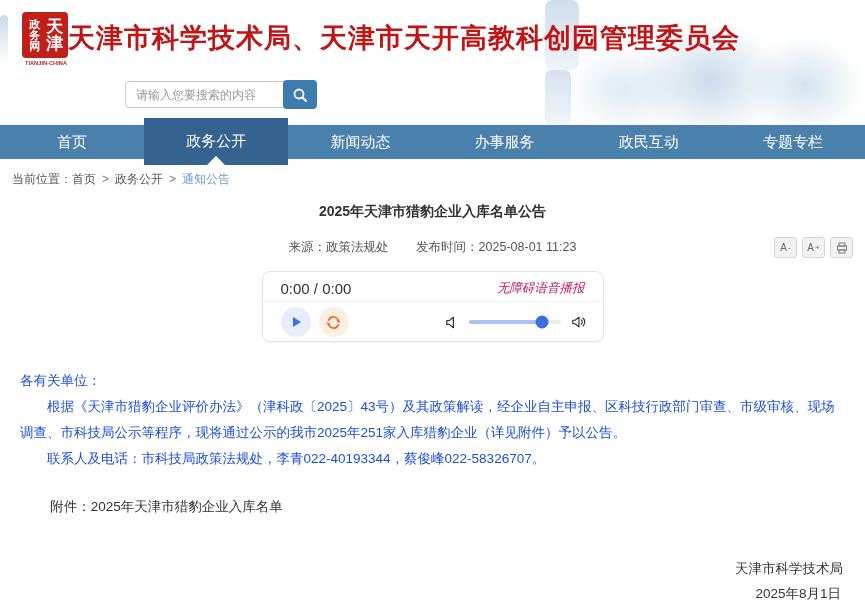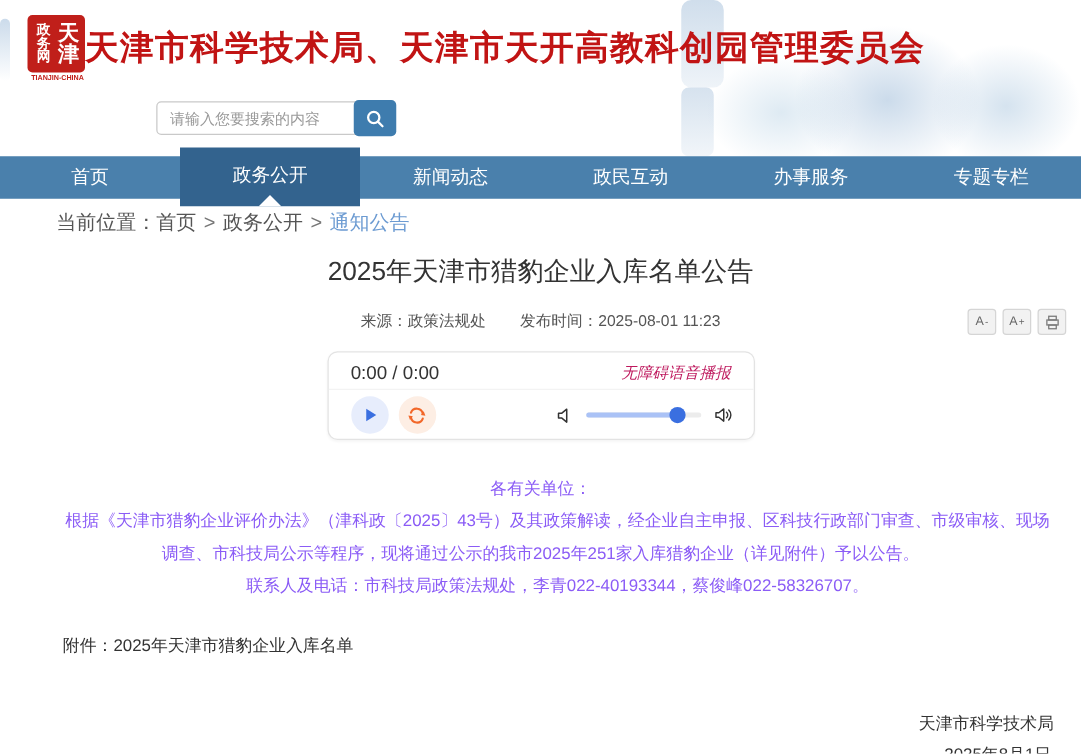--- a/index.html
+++ b/index.html
@@ -33,27 +33,27 @@
   .search-input::placeholder { color:#999; }
   .search-btn { width:34px; height:29px; background:#3e7cae; border:none; border-radius:4px; margin-left:-2px; cursor:pointer; display:flex; align-items:center; justify-content:center; }
 
   
   .main-nav { position:relative; height:34px; background:#4a80ac; display:flex; z-index:5; }
   .nav-item { flex:1; text-align:center; line-height:34px; color:#fff; font-size:15px; cursor:pointer; }
   .nav-item.active { position:relative; margin-top:-7px; height:47px; line-height:45px; background:#33638e; }
   .nav-item.active::after { content:""; position:absolute; left:50%; bottom:0; transform:translateX(-50%); width:0; height:0; border-left:9px solid transparent; border-right:9px solid transparent; border-bottom:9px solid #fff; }
 
   
-  .breadcrumb { height:34px; line-height:40px; padding:0 45px; font-size:16px; color:#555; }
+  .breadcrumb { height:34px; line-height:40px; padding:0 12px; font-size:12px; color:#555; }
   .breadcrumb .sep { margin:0 6px; color:#777; }
   .breadcrumb .crumb { color:#555; cursor:pointer; }
   .breadcrumb .crumb.current { color:#6c9bd2; }
 
   
-  .article-title { margin-top:10px; text-align:center; font-size:21px; font-weight:normal; color:#333; }
+  .article-title { margin-top:10px; text-align:center; font-size:14px; font-weight:bold; color:#333; }
   .meta-row { position:relative; margin-top:18px; height:24px; text-align:center; font-size:12.5px; color:#555; }
   .meta-row .meta-item { margin:0 12px; }
   .font-tools { position:absolute; right:12px; top:-2px; display:flex; gap:5px; }
   .tool-btn { width:23px; height:21px; background:#f2f2f2; border:1px solid #d5d5d5; border-radius:3px; font-size:10px; color:#666; cursor:pointer; display:flex; align-items:center; justify-content:center; line-height:1; }
   .tool-btn sup { font-size:8px; margin-left:1px; }
 
   
   .audio-player { width:342px; height:71px; margin:8px auto 0; border:1px solid #e3e3e3; border-radius:8px; background:#fff; box-shadow:0 1px 2px rgba(0,0,0,.04); overflow:hidden; }
   .ap-top { display:flex; justify-content:space-between; align-items:center; height:30px; padding:4px 18px 0 18px; border-bottom:1px solid #f3f3f3; }
   .ap-time { font-size:15px; color:#333; }
@@ -61,21 +61,21 @@
   .ap-bottom { display:flex; align-items:center; height:40px; padding:0 16px 0 10px; }
   .circle-btn { width:30px; height:30px; border-radius:50%; border:none; cursor:pointer; display:flex; align-items:center; justify-content:center; margin-left:8px; }
   .play-btn { background:#e7edfc; }
   .loop-btn { background:#fdeee4; }
   .volume-group { display:flex; align-items:center; margin-left:auto; gap:10px; }
   .slider { position:relative; width:92px; height:4px; background:#ececec; border-radius:2px; cursor:pointer; }
   .slider-fill { position:absolute; left:0; top:0; height:4px; background:#aac2f6; border-radius:2px; }
   .slider-thumb { position:absolute; top:50%; transform:translate(-50%,-50%); width:13px; height:13px; border-radius:50%; background:#3a6fe0; }
 
   
-  .content { margin-top:26px; padding:0 20px; font-size:13.5px; color:#8b5cf6; line-height:26px;text-align:center; }
+  .content { margin-top:26px; padding:0 20px; font-size:13.5px; color:#1d4ed8; line-height:26px; }
   .content p.indent { text-indent:2em; }
   .attachment { margin-top:26px; padding:0 30px; font-size:13.5px; color:#333; text-indent:1.5em; }
   .signature { margin-top:40px; padding:0 22px; text-align:right; font-size:13.5px; color:#333; line-height:25px; }
   .signature .date { padding-right:2px; }
 </style>
 </head>
 <body>
 
 <div class="page">
 
@@ -111,22 +111,22 @@
           </svg>
         </span>
       </button>
     </div>
   </header>
 
   <nav class="main-nav">
     <div class="nav-item">首页</div>
     <div class="nav-item active">政务公开</div>
     <div class="nav-item">新闻动态</div>
+    <div class="nav-item">办事服务</div>
     <div class="nav-item">政民互动</div>
-    <div class="nav-item">办事服务</div>
     <div class="nav-item">专题专栏</div>
   </nav>
 
   <div class="breadcrumb">
     <span>当前位置：</span><span class="crumb">首页</span><span class="sep">&gt;</span><span class="crumb">政务公开</span><span class="sep">&gt;</span><span class="crumb current">通知公告</span>
   </div>
 
   <main>
     <h2 class="article-title">2025年天津市猎豹企业入库名单公告</h2>
 

